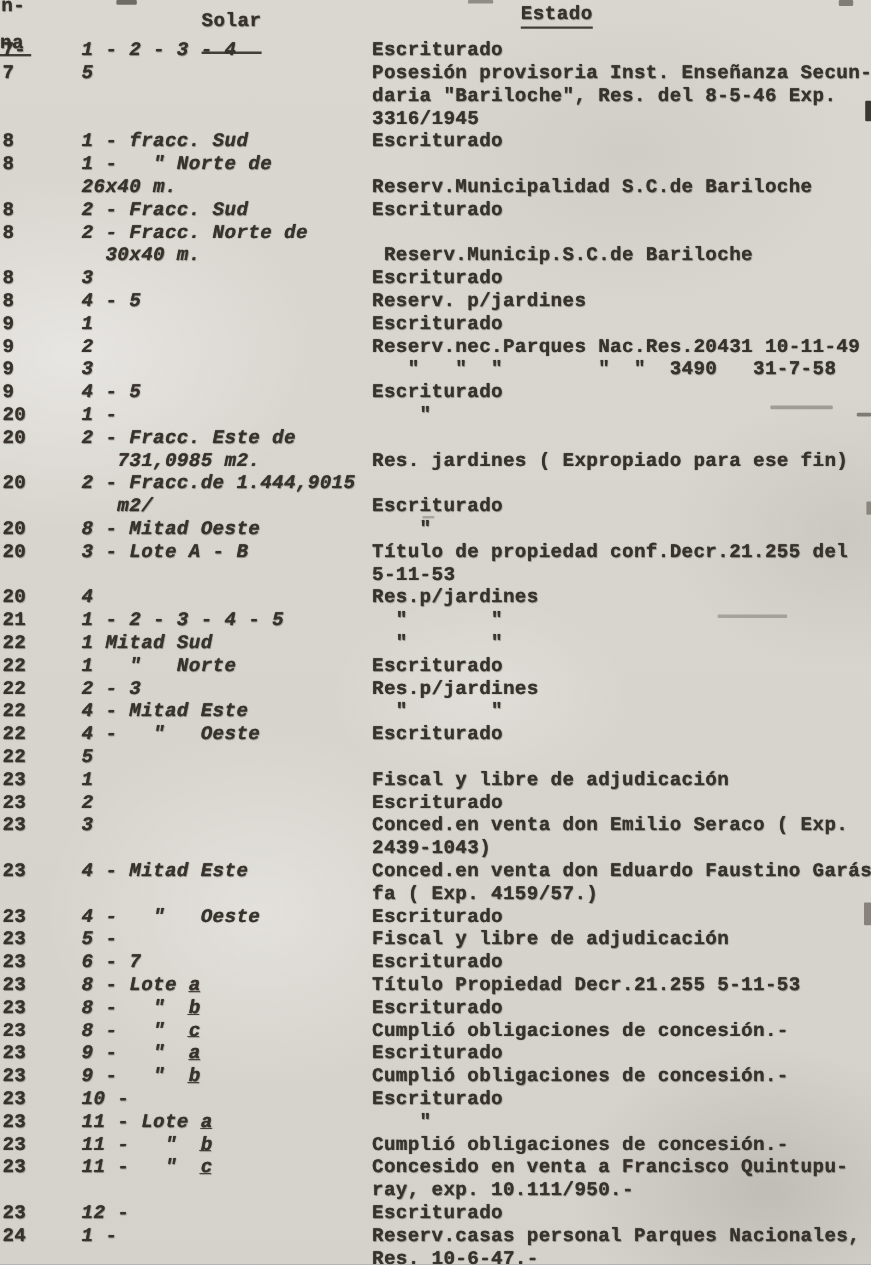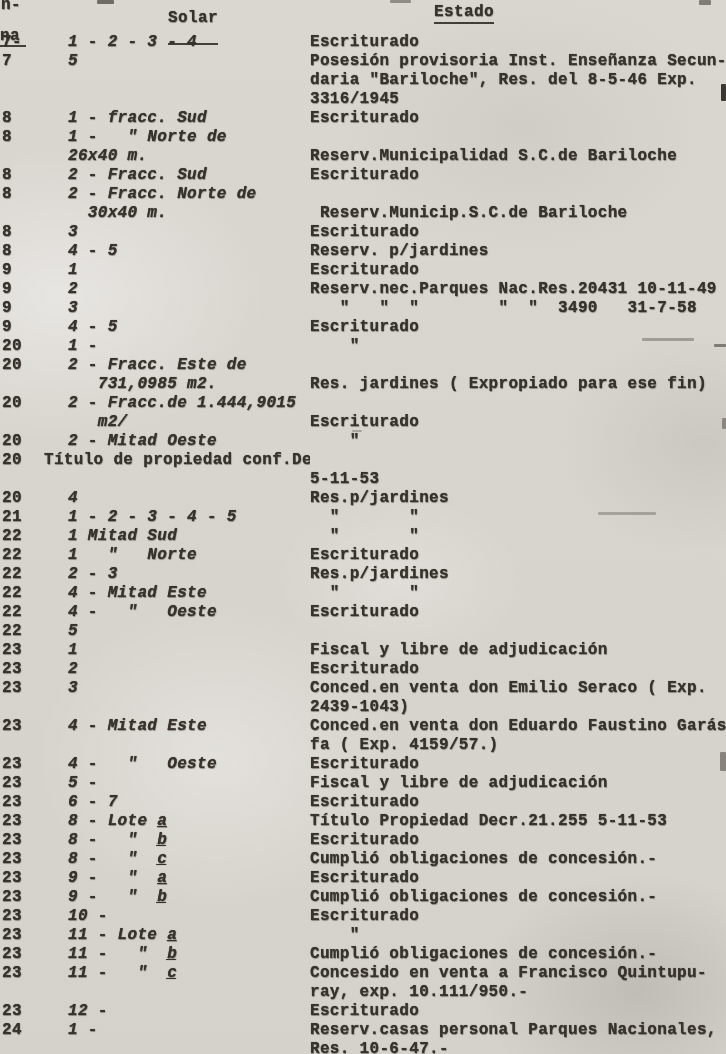--- a/index.html
+++ b/index.html
@@ -183,26 +183,27 @@
   </div>
 
   <div class="row">
     <span class="cm"></span>
     <span class="cs">   m2/</span>
     <span class="ce">Escriturado</span>
   </div>
 
   <div class="row">
     <span class="cm">20</span>
-    <span class="cs">2 - Mitad Oeste</span>
+    <span class="cs">8 - Mitad Oeste</span>
     <span class="ce">    "</span>
   </div>
 
   <div class="row">
     <span class="cm">20</span>
+    <span class="cs">3 - Lote A - B</span>
     <span class="ce">Título de propiedad conf.Decr.21.255 del</span>
   </div>
 
   <div class="row">
     <span class="cm"></span>
     <span class="cs"></span>
     <span class="ce">5-11-53</span>
   </div>
 
   <div class="row">

